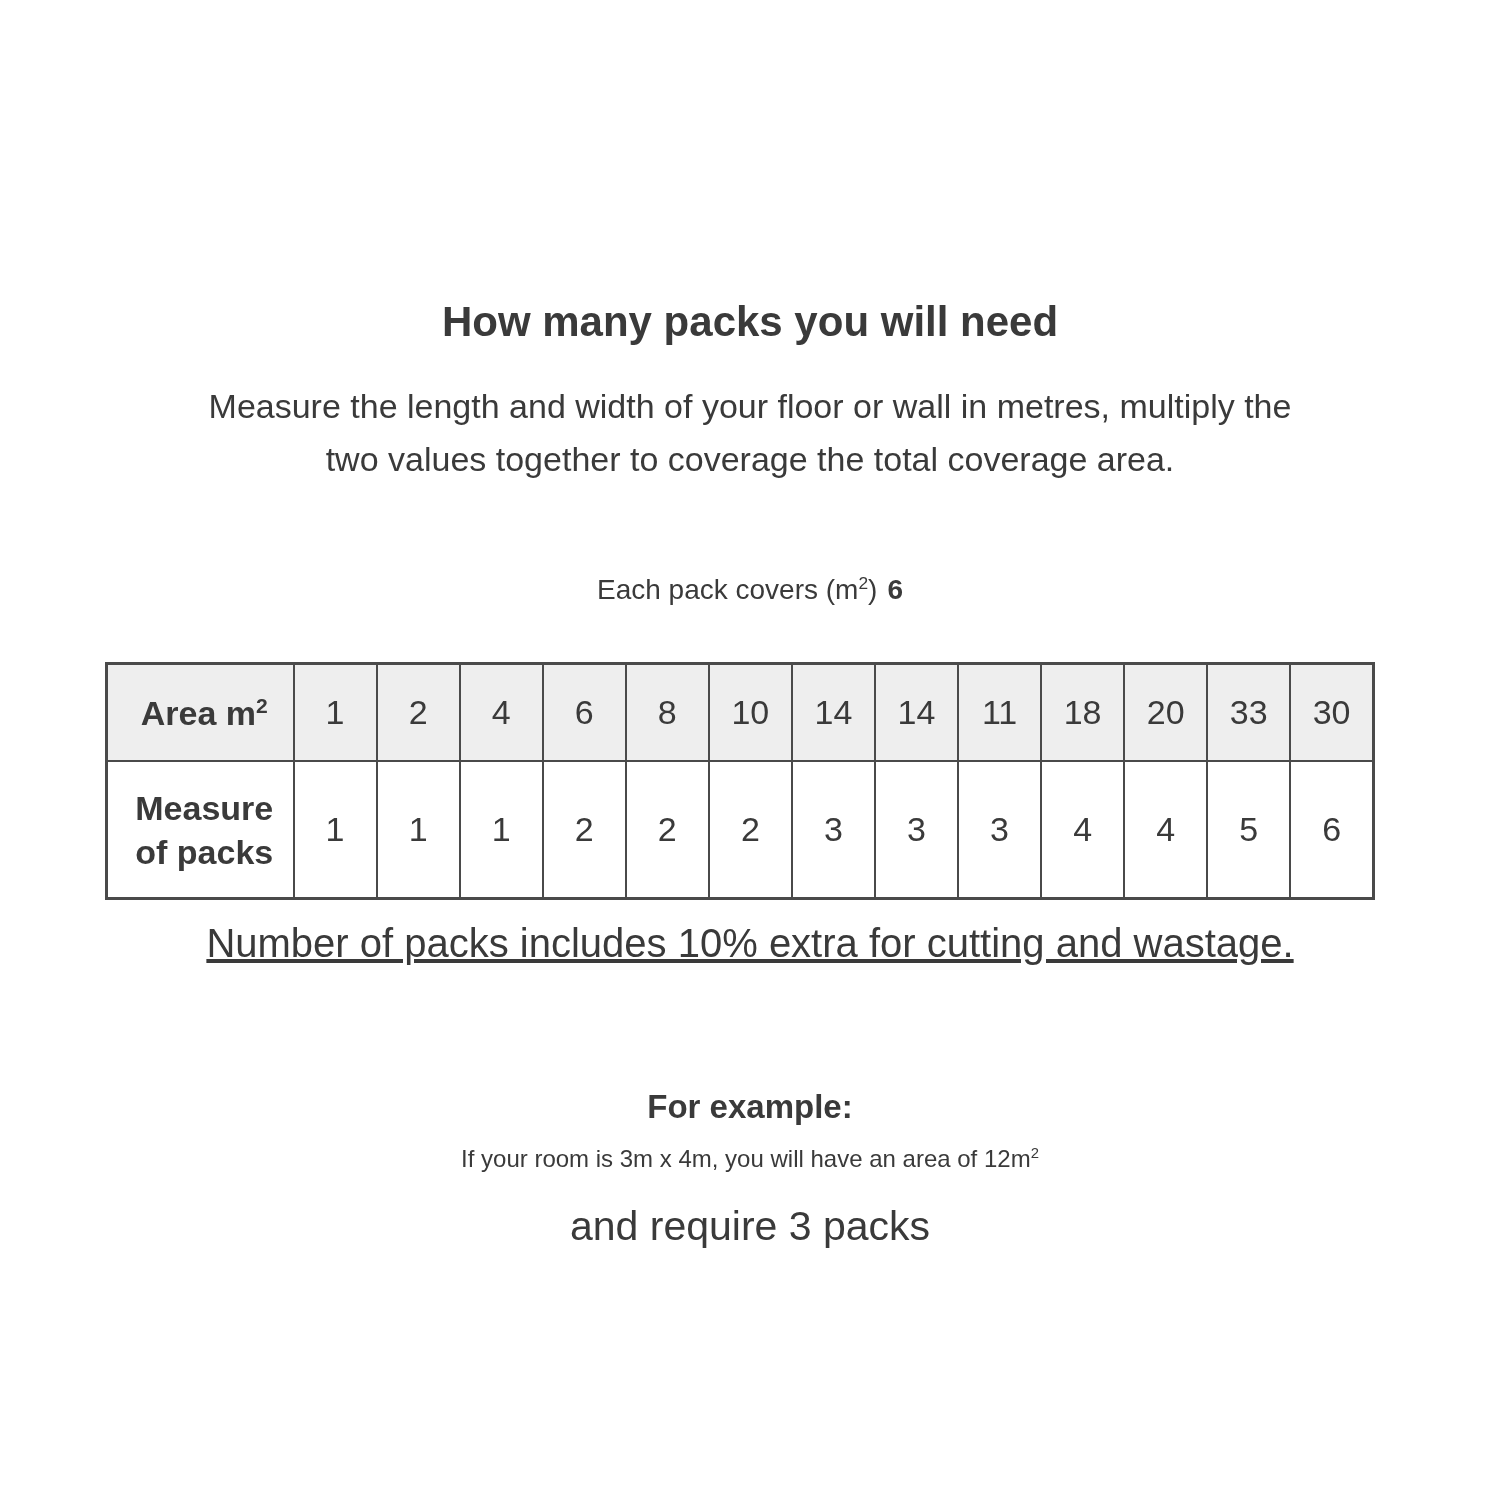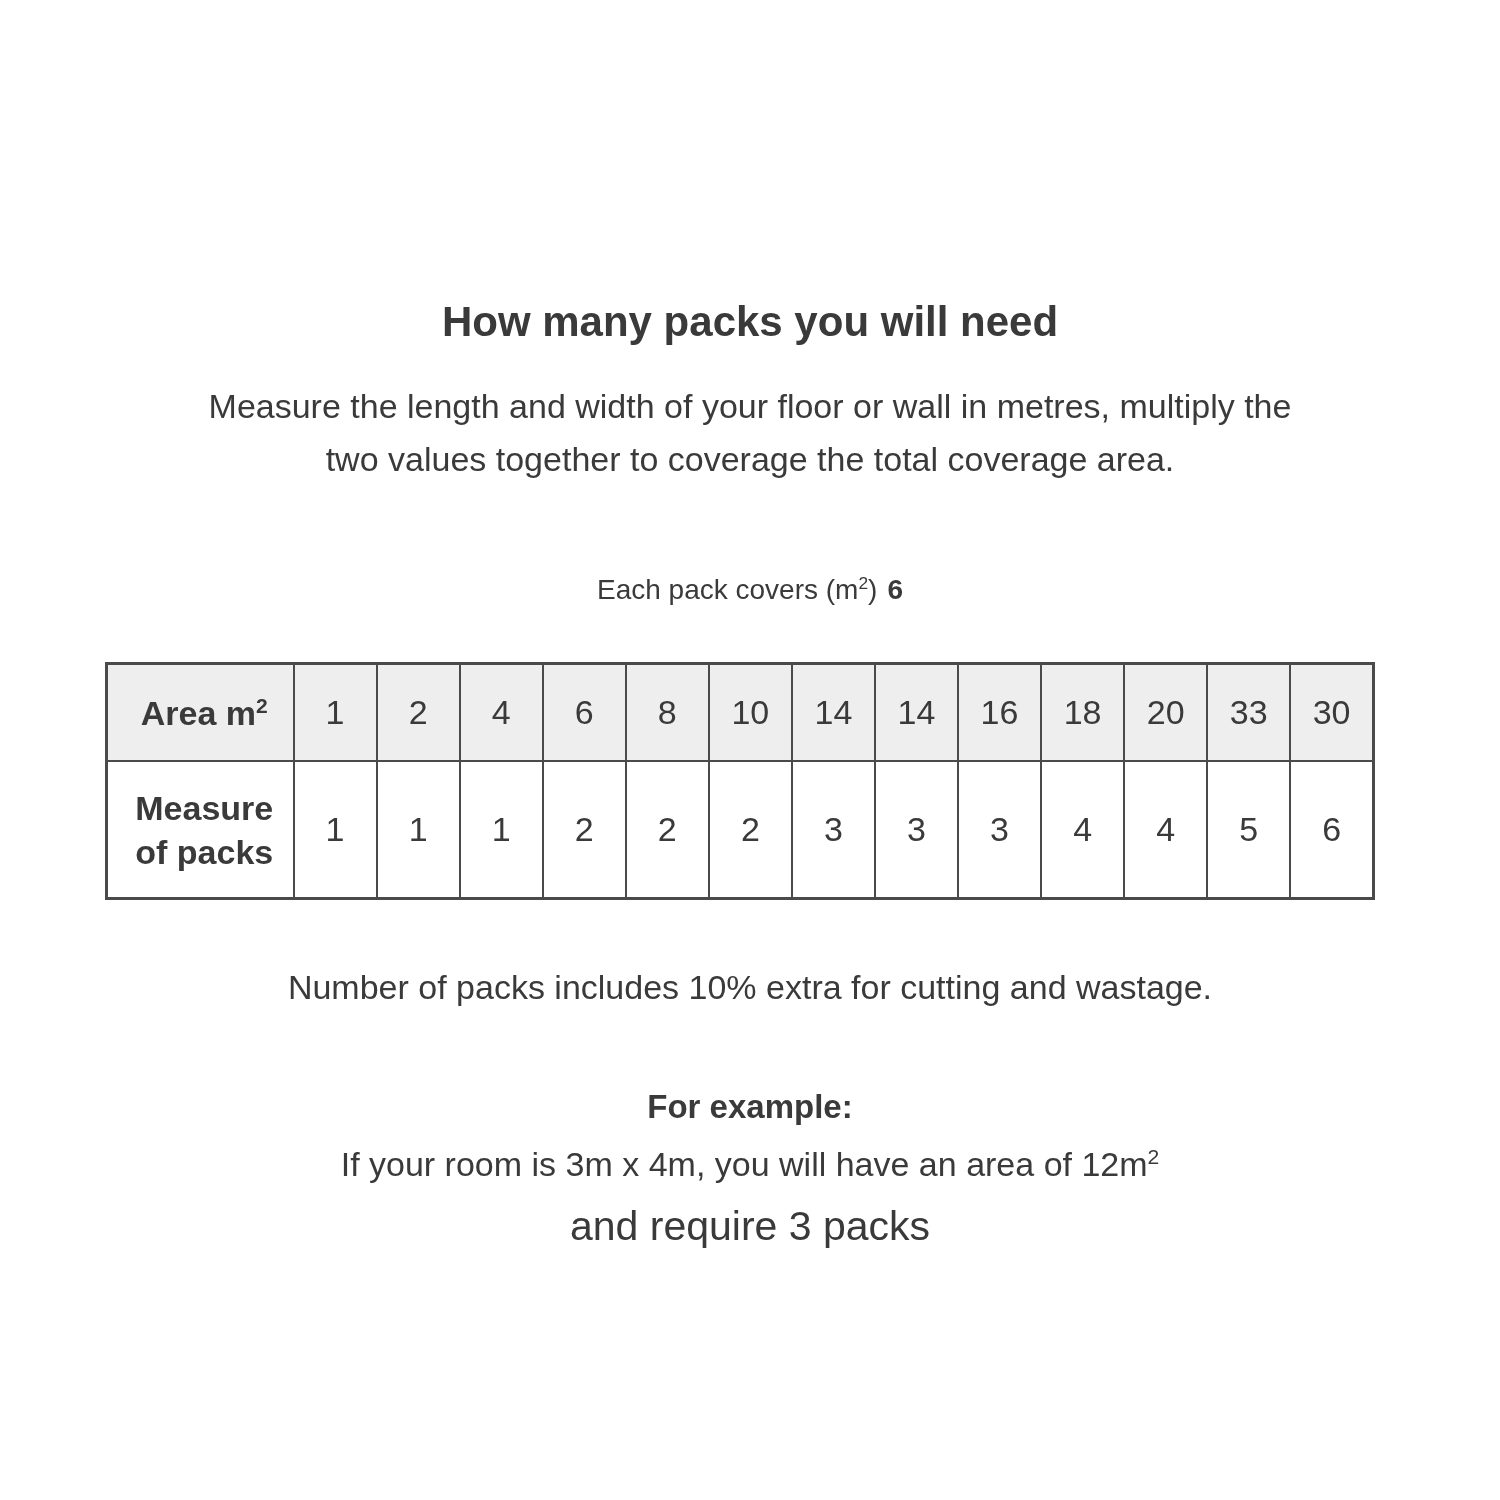--- a/index.html
+++ b/index.html
@@ -73,31 +73,32 @@
     height: 135px;
   }
   td.rowhead {
     text-align: center;
     font-weight: bold;
     font-size: 32px;
     padding-left: 8px !important;
     line-height: 44px;
   }
   .note {
-    top: 968px;
-    font-size: 34px;
+    top: 921px;
+    font-size: 40px;
+    text-decoration: underline;
   }
   .example-heading {
     top: 1088px;
     font-size: 33px;
     font-weight: bold;
   }
   .example-line1 {
     top: 1145px;
-    font-size: 34px;
+    font-size: 24px;
   }
   .example-line2 {
     top: 1203px;
     font-size: 41px;
   }
 </style>
 </head>
 <body>
 
 <div class="page">
@@ -134,21 +135,21 @@
         <tr class="area-row">
       <td class="rowhead"><span>Area m</span><sup class="sq">2</sup></td>
       <td>1</td>
       <td>2</td>
       <td>4</td>
       <td>6</td>
       <td>8</td>
       <td>10</td>
       <td>14</td>
       <td>14</td>
-      <td>16</td>
+      <td>11</td>
       <td>18</td>
       <td>20</td>
       <td>33</td>
       <td>30</td>
     </tr>
     <tr class="packs-row">
       <td class="rowhead">Measure of packs</td>
       <td>1</td>
       <td>1</td>
       <td>1</td>

